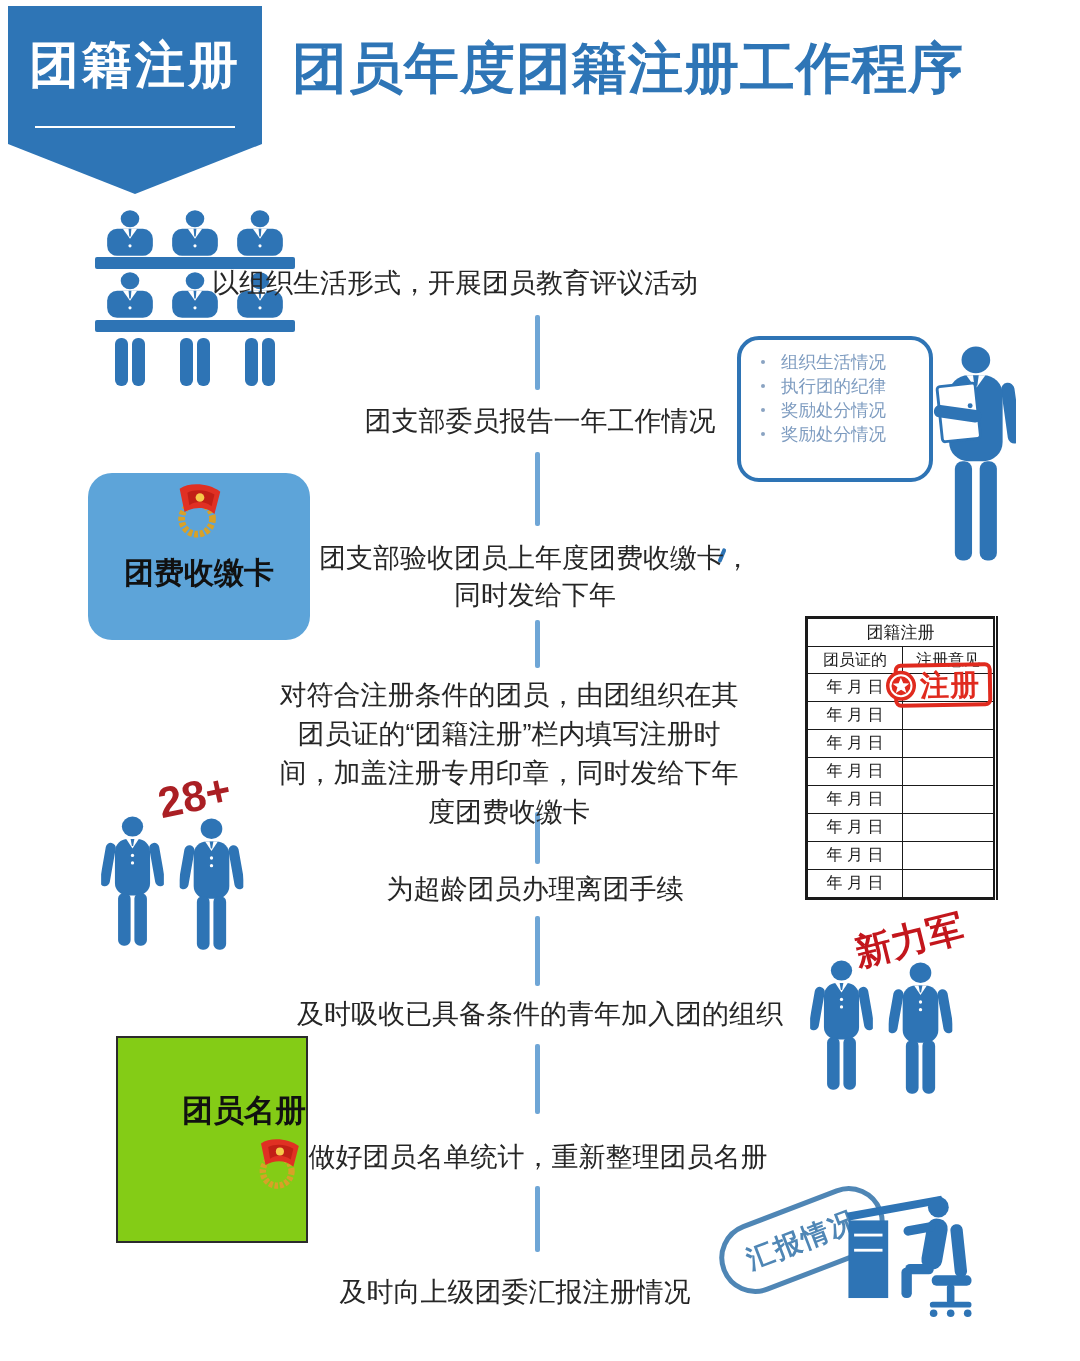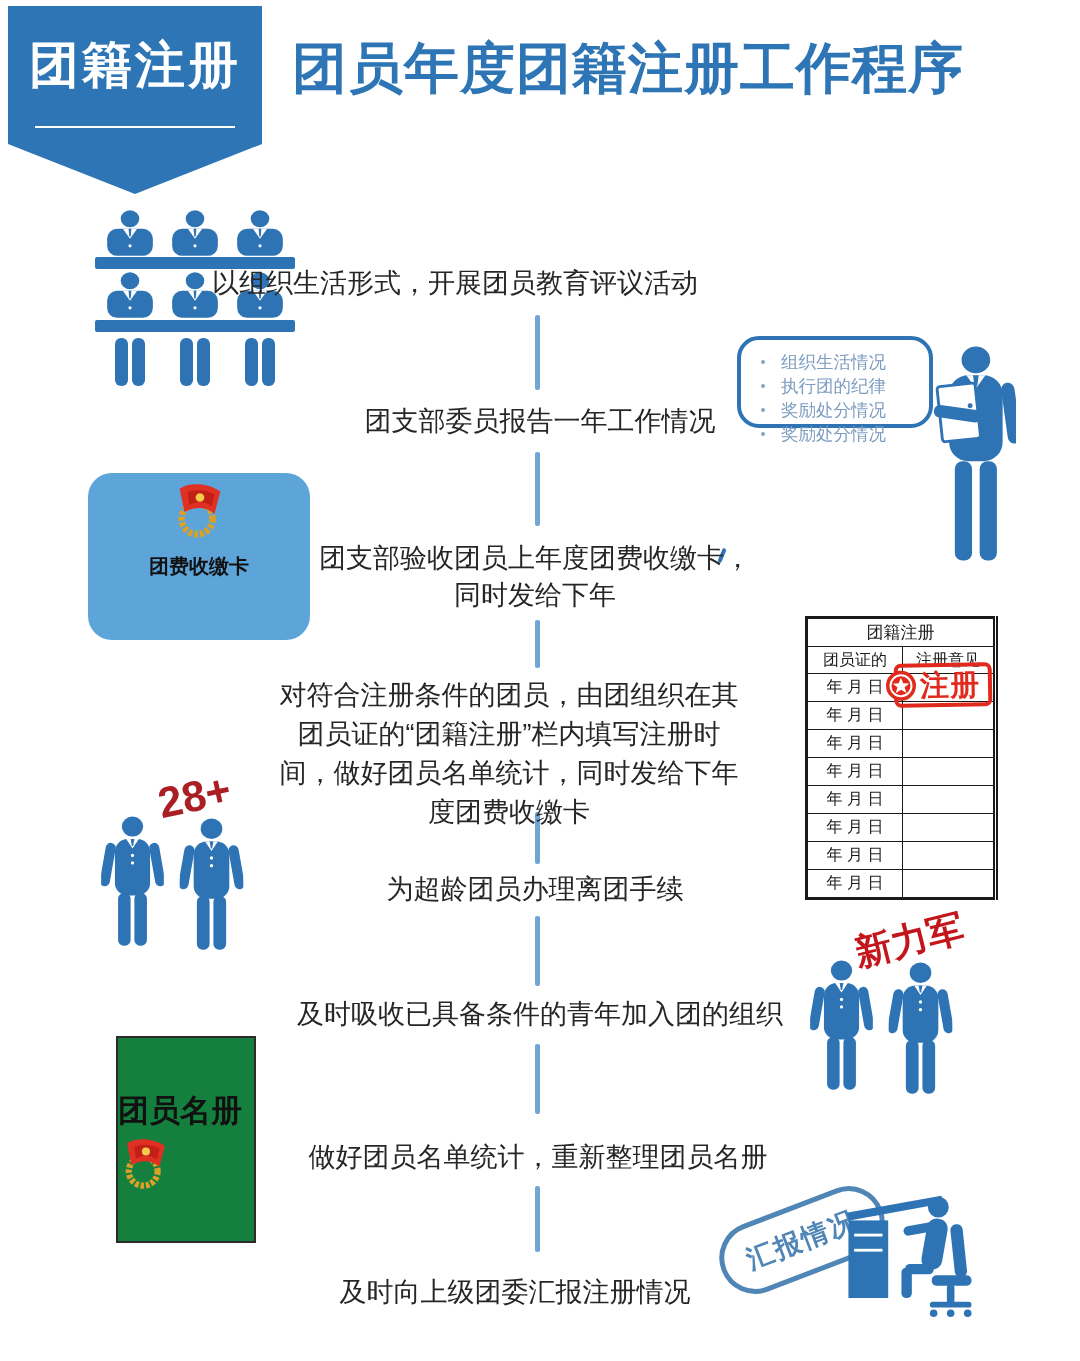--- a/index.html
+++ b/index.html
@@ -17,32 +17,32 @@
                 border-top:50px solid #2e75b6;}
   .main-title{position:absolute;left:292px;top:32px;font-size:55px;font-weight:900;
               color:#2e75b6;letter-spacing:1px;white-space:nowrap;}
 
   
   .step-text{position:absolute;transform:translateX(-50%);font-size:27px;font-weight:500;
              color:#262626;white-space:nowrap;text-align:center;line-height:38px;}
   .connector{position:absolute;left:535px;width:5px;background:#6fa6d6;border-radius:2px;}
 
   
-  .bubble{position:absolute;left:737px;top:336px;width:196px;height:92px;background:#fff;
+  .bubble{position:absolute;left:737px;top:336px;width:196px;height:146px;background:#fff;
           border:4px solid #2e74b5;border-radius:22px;box-sizing:border-box;padding:10px 8px 8px 14px;}
   .bubble ul{margin:0;padding:0;list-style:none;}
   .bubble li{display:flex;align-items:center;gap:16px;font-size:17.5px;line-height:24px;color:#7e9cc0;}
   .bubble li .dot{width:4px;height:4px;border-radius:50%;background:#8aa3c2;flex:0 0 auto;margin-left:6px;}
   .bubble-tail{position:absolute;left:720px;top:548px;width:4px;height:15px;background:#2e74b5;
                border-radius:2px;transform:rotate(22deg);}
 
   
   .fee-card{position:absolute;left:88px;top:473px;width:222px;height:167px;background:#5da4d9;
             border-radius:24px;text-align:center;}
-  .fee-card .lbl{margin-top:8px;font-size:20px;font-weight:600;color:#111;}
+  .fee-card .lbl{margin-top:8px;font-size:30px;font-weight:600;color:#111;}
 
   
   .reg-wrap{position:absolute;left:805px;top:616px;}
   .reg-wrap table{border-collapse:collapse;background:#fff;border:3px solid #1a1a1a;border-right:5px double #1a1a1a;}
   .reg-wrap td{border:1.5px solid #1a1a1a;text-align:center;font-weight:500;color:#1a1a1a;}
   .reg-wrap .t-title{font-size:17px;height:25px;width:180px;}
   .reg-wrap .t-head{font-size:16px;height:24px;}
   .reg-wrap .t-cell{font-size:16px;height:25px;}
   .reg-wrap td:first-child{width:92px;}
   .reg-wrap td:last-child{width:88px;}
@@ -53,22 +53,22 @@
   .stamp .txt{font-size:29px;font-weight:900;color:#e02a1e;letter-spacing:1px;line-height:1;}
   .stamp svg{margin-left:-14px;margin-right:2px;}
 
   
   .overage{position:absolute;left:158px;top:772px;font-size:43px;font-weight:900;color:#aa1f24;
            transform:rotate(-12deg);}
   .newcomer{position:absolute;left:854px;top:916px;font-size:37px;font-weight:900;color:#c3161c;
             transform:rotate(-14deg);white-space:nowrap;}
 
   
-  .roster{position:absolute;left:116px;top:1036px;width:140px;height:207px;background:#15803d;
-          border:2px solid #2b2b2b;box-sizing:border-box;text-align:left;}
+  .roster{position:absolute;left:116px;top:1036px;width:192px;height:207px;background:#84cc16;
+          border:2px solid #2b2b2b;box-sizing:border-box;text-align:right;}
   .roster .lbl{margin-top:52px;font-size:31px;font-weight:600;color:#111;}
 
   
   .report-stamp{position:absolute;left:716px;top:1204px;width:172px;height:72px;border:5px solid #4f86b5;
                 border-radius:40px;box-sizing:border-box;display:flex;align-items:center;justify-content:center;
                 transform:rotate(-21deg);background:#fff;}
   .report-stamp span{font-size:27px;font-weight:600;color:#4f86b5;letter-spacing:2px;white-space:nowrap;}
 </style>
 </head>
 <body>
@@ -183,21 +183,21 @@
   </div>
 
   <div class="step-text" style="left:535px;top:540px;line-height:37px">
     <div>团支部验收团员上年度团费收缴卡，</div>
     <div>同时发给下年</div>
   </div>
 
   <div class="step-text" style="left:509px;top:676px;line-height:39px">
     <div>对符合注册条件的团员，由团组织在其</div>
     <div>团员证的“团籍注册”栏内填写注册时</div>
-    <div>间，做好团员名单统计，同时发给下年</div>
+    <div>间，加盖注册专用印章，同时发给下年</div>
     <div>度团费收缴卡</div>
   </div>
 
   <div class="reg-wrap">
     <table>
       <tbody>
           <tr>
             <td colspan="2" class="t-title">团籍注册</td>
           </tr>
       <tr>

